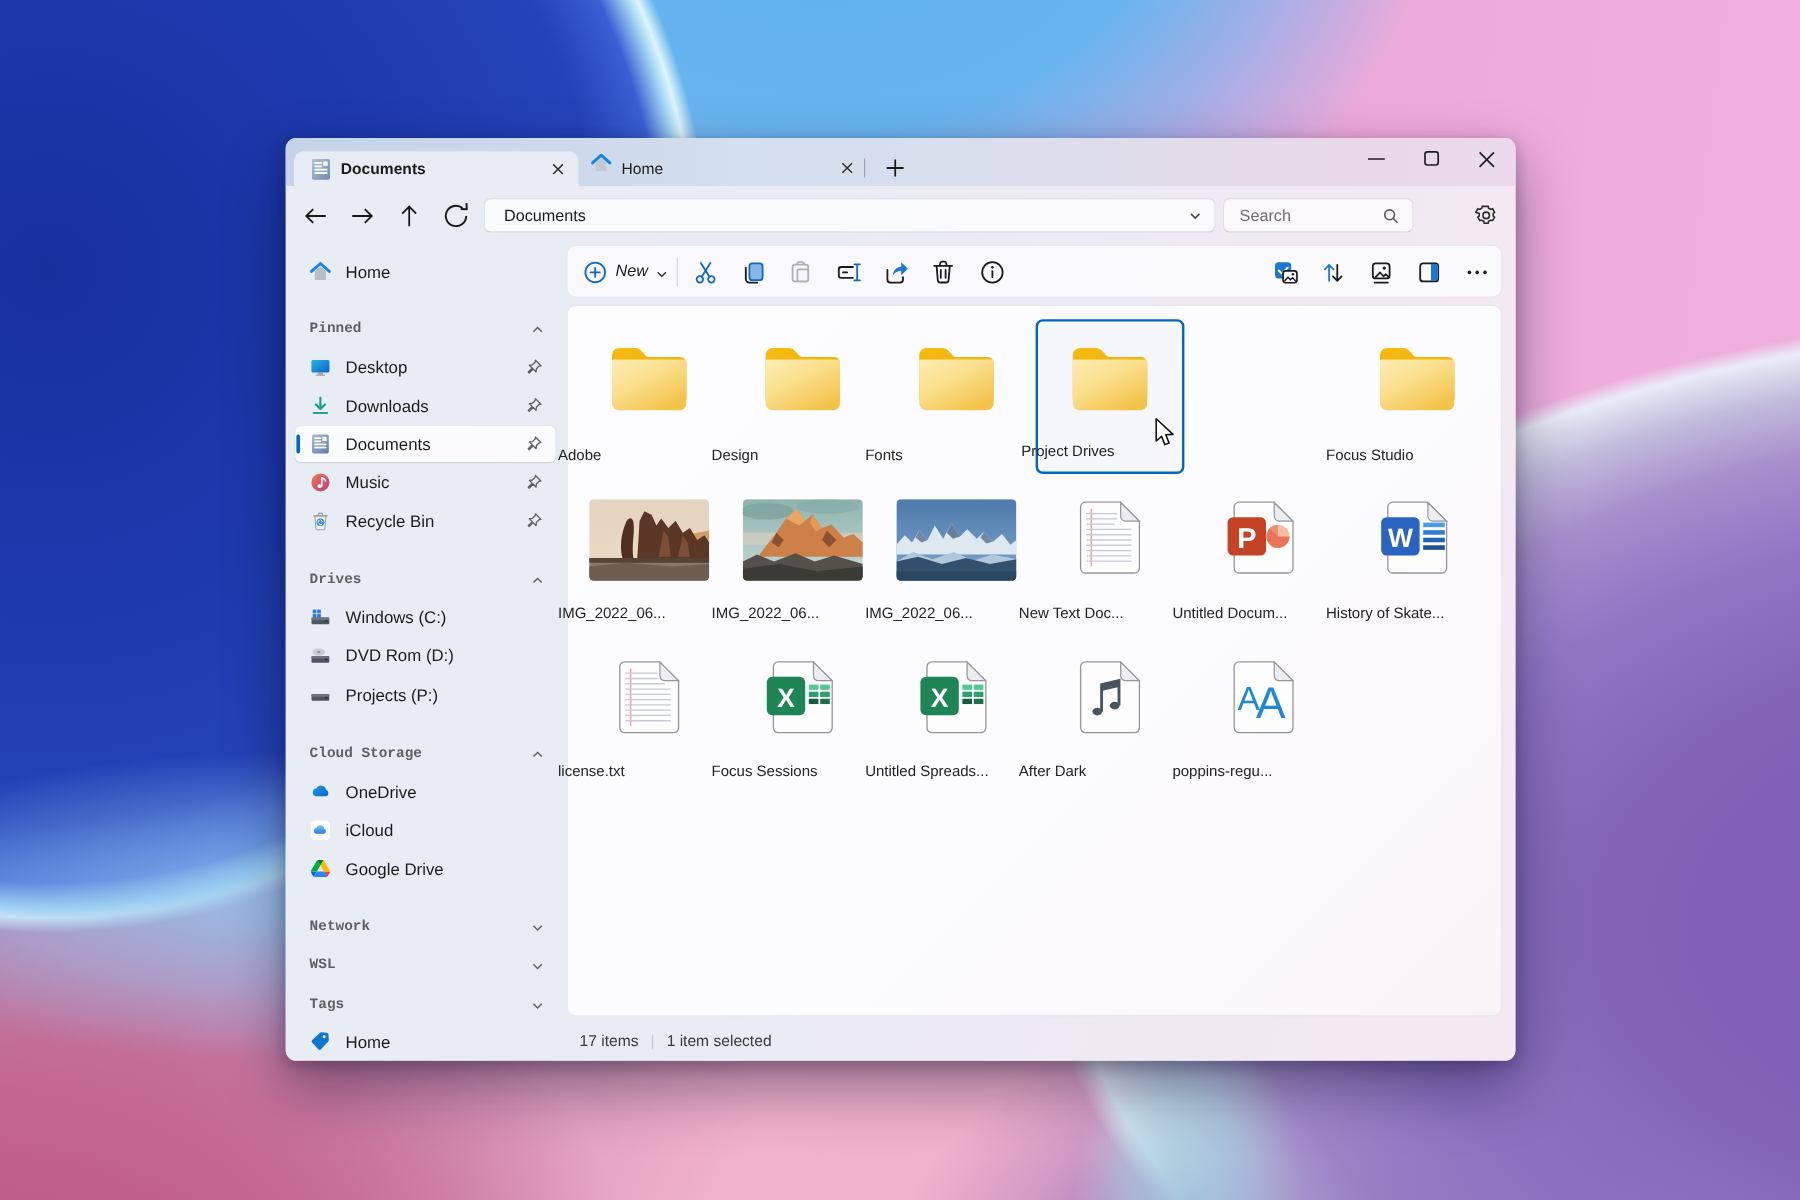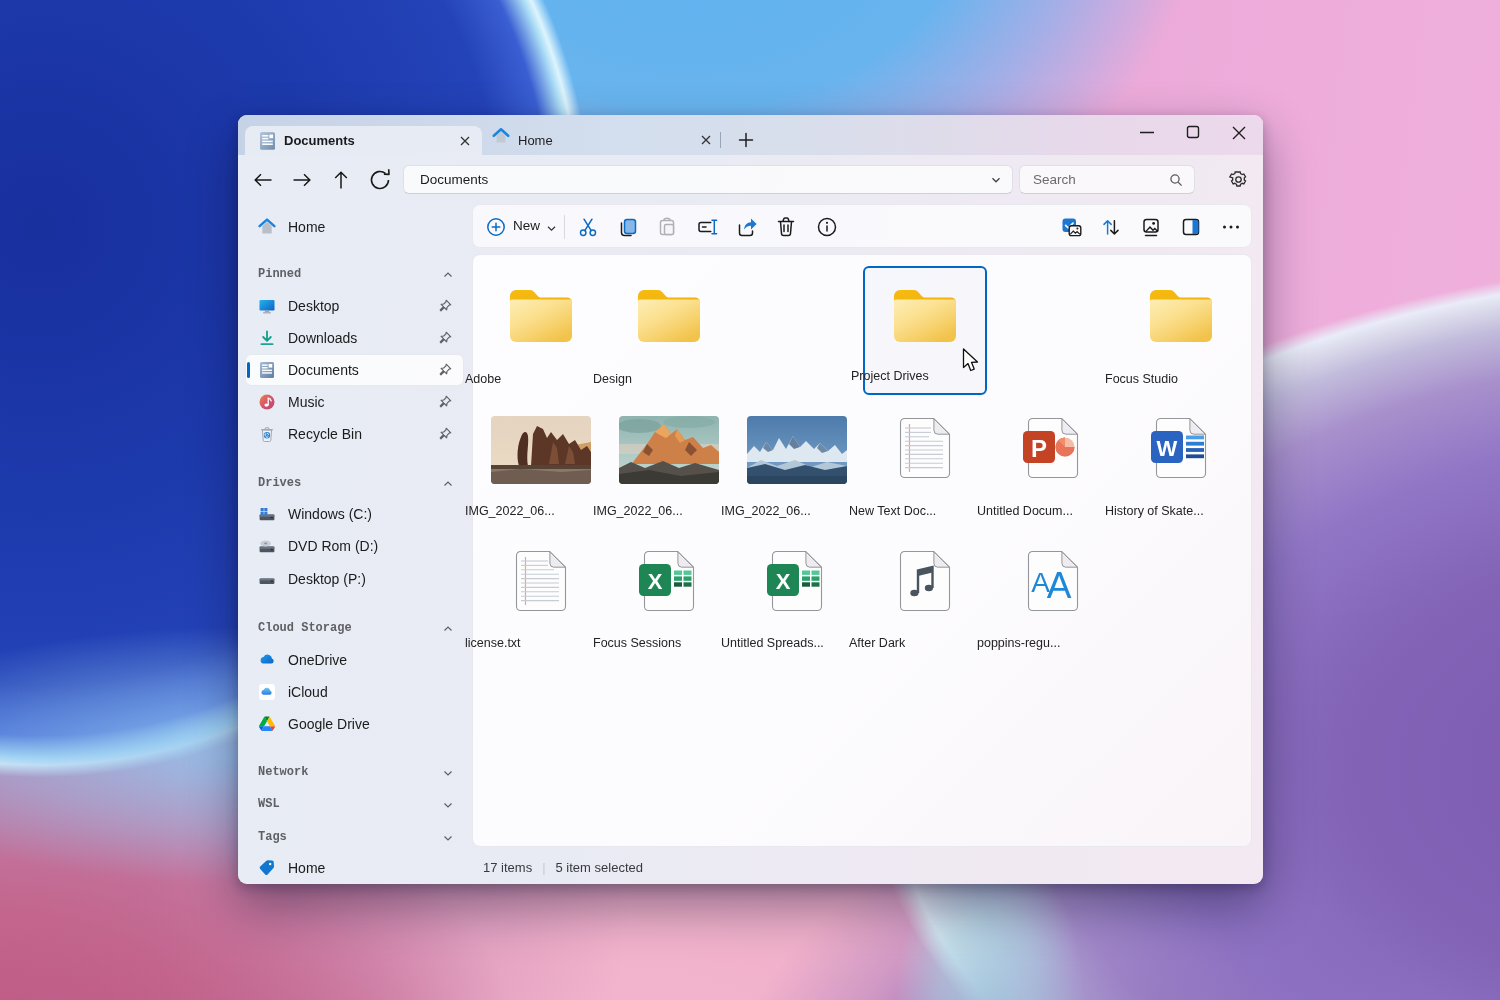--- a/index.html
+++ b/index.html
@@ -38,38 +38,38 @@
   .tab-title{position:absolute;left:39px;top:7px;font-size:13px;font-weight:700;color:#1a1a1a;}
   .tab2-title{position:absolute;left:280px;top:18px;font-size:13px;color:#1f1f1f;}
   .tabx{position:absolute;top:14px;width:22px;height:22px;color:#333;}
   .tsep{position:absolute;left:482px;top:17px;width:1px;height:16px;background:#9aa4b2;}
   
   .navrow{position:absolute;left:0;top:40px;width:100%;height:50px;}
   .navbtn{position:absolute;top:9px;width:32px;height:32px;}
   .addr{position:absolute;left:165px;top:10px;width:610px;height:29px;background:rgba(255,255,255,.72);
     border:1px solid #dfdfe6;border-bottom-color:#cfcfd8;border-radius:6px;box-sizing:border-box;}
   .addr span{position:absolute;left:16px;top:6px;font-size:13.5px;color:#1b1b1b;}
-  .search{position:absolute;left:781px;top:10px;width:176px;height:29px;background:rgba(255,255,255,.68);
+  .search{position:absolute;left:781px;top:10px;width:159px;height:29px;background:rgba(255,255,255,.68);
     border:1px solid #dfdfe6;border-bottom-color:#cfcfd8;border-radius:6px;box-sizing:border-box;}
   .search span{position:absolute;left:13px;top:6px;font-size:13.5px;color:#6b6b70;}
   
   .wctl{position:absolute;top:0;width:44px;height:36px;}
   
   .side{position:absolute;left:0;top:90px;width:234px;height:679px;font-size:14px;color:#1b1b1b;}
   .sitem{position:absolute;left:8px;width:217px;height:30px;border-radius:5px;}
   .sitem .ic{position:absolute;left:12px;top:6px;width:18px;height:18px;}
   .sitem .tx{position:absolute;left:42px;top:6.5px;}
   .sitem .pin{position:absolute;right:10px;top:7px;width:16px;height:16px;}
   .shead{position:absolute;left:20px;font-size:12px;font-weight:700;color:#5f5f64;font-family:Liberation Mono, monospace;}
   .schev{position:absolute;width:12px;height:12px;}
   .sel-side{background:rgba(255,255,255,.8);box-shadow:0 0 1px rgba(0,0,0,.12);}
   .accent{position:absolute;left:0.5px;top:7px;width:3px;height:16px;background:#0067c6;border-radius:2px;}
   
   .toolcard{position:absolute;left:234px;top:89px;width:780px;height:44px;border-radius:8px;
-    background:rgba(252,252,254,.85);border:1px solid #e8e8ee;box-sizing:border-box;}
+    background:rgba(252,252,254,.85);border:1px solid #e8e8ee;box-sizing:border-box;font-style:italic;}
   .filecard{position:absolute;left:234px;top:139px;width:780px;height:593px;border-radius:8px;
     background:linear-gradient(135deg,#fdfdff 0%,#fcfbfd 60%,#f9f4f8 100%);
     border:1px solid #e8e8ee;box-sizing:border-box;}
   .tbtn{position:absolute;top:6px;width:32px;height:32px;}
   .tbsep{position:absolute;left:91px;top:10px;width:1px;height:24px;background:#d8d8de;}
   .newtx{position:absolute;left:40px;top:13px;font-size:13.5px;color:#1b1b1b;}
   
   .cell{position:absolute;width:124px;height:129px;text-align:left;}
   .cell .lbl{position:absolute;left:-14px;right:-14px;bottom:9px;font-size:12.5px;color:#232323;white-space:nowrap;}
   .selcell{border:2px solid #0067c6;border-radius:6px;background:rgba(240,243,250,.55);box-sizing:border-box;}
@@ -281,21 +281,21 @@
         <ellipse cx="7.6" cy="6.4" rx="1.5" ry="0.9" fill="#8b919c"></ellipse>
       </svg>
       <span class="tx">DVD Rom (D:)</span>
     </div>
     <div class="sitem" style="top:359px">
       <svg class="ic" viewBox="0 0 18 18">
         <rect x="1.6" y="8.4" width="14.8" height="5.6" rx="1" fill="#4d5560"></rect>
         <rect x="1.6" y="8.4" width="14.8" height="2.2" rx="1" fill="#6b7480"></rect>
         <rect x="12.6" y="10.6" width="2.4" height="1.4" rx="0.4" fill="#2c3138"></rect>
       </svg>
-      <span class="tx">Desktop (P:)</span>
+      <span class="tx">Projects (P:)</span>
     </div>
 
     <div class="shead" style="top:416px">Cloud Storage</div>
     <svg class="schev" style="left:204px;top:418px" viewBox="0 0 12 12">
         <path d="M2.5 7.5 L6 4 L9.5 7.5" fill="none" stroke="#5f5f64" stroke-width="1.2"></path>
       </svg>
 
     <div class="sitem" style="top:440px">
       <svg class="ic" viewBox="0 0 18 18">
         <path d="M5.2 12.6 a3.3 3.3 0 0 1 .4-6.5 a4.4 4.4 0 0 1 8.3 1.3 a2.7 2.7 0 0 1-.5 5.2 z" fill="url(#odg)"></path>
@@ -488,20 +488,26 @@
           <use href="#folder"></use>
         </svg>
       <div class="lbl">Adobe</div>
     </div>
     <div class="cell" style="left:134px;top:11px">
       <svg style="position:absolute;left:29px;top:19px" width="66" height="57" viewBox="0 0 66 57">
           <use href="#folder"></use>
         </svg>
       <div class="lbl">Design</div>
     </div>
+    <div class="cell" style="left:262px;top:11px">
+      <svg style="position:absolute;left:29px;top:19px" width="66" height="57" viewBox="0 0 66 57">
+          <use href="#folder"></use>
+        </svg>
+      <div class="lbl">Fonts</div>
+    </div>
     <div class="cell selcell" style="left:390px;top:11px">
       <svg style="position:absolute;left:27px;top:17px" width="66" height="57" viewBox="0 0 66 57">
           <use href="#folder"></use>
         </svg>
       <div class="lbl" style="bottom:10px">Project Drives</div>
     </div>
     <div class="cell" style="left:646px;top:11px">
       <svg style="position:absolute;left:29px;top:19px" width="66" height="57" viewBox="0 0 66 57">
           <use href="#folder"></use>
         </svg>
@@ -669,14 +675,14 @@
         <text x="34" y="49" text-anchor="middle" font-family="Liberation Sans,sans-serif" font-size="37" fill="#1e88d8">A</text>
       </svg>
       <div class="lbl">poppins-regu...</div>
     </div>
 
     <svg style="position:absolute;left:489px;top:93px" width="22" height="26" viewBox="0 0 22 26">
       <path d="M1.5 1 L1.5 19.5 L6 15.6 L8.7 22.5 L12.2 21.1 L9.5 14.3 L15.5 14 Z" fill="#fff" stroke="#111" stroke-width="1.3" stroke-linejoin="round"></path>
     </svg>
   </div>
 
-  <div class="statusbar"><span>17 items</span><span style="margin:0 10px;color:#c9c9cf">|</span><span>5 item selected</span></div>
+  <div class="statusbar"><span>17 items</span><span style="margin:0 10px;color:#c9c9cf">|</span><span>1 item selected</span></div>
 </div>
 
 </body></html>

